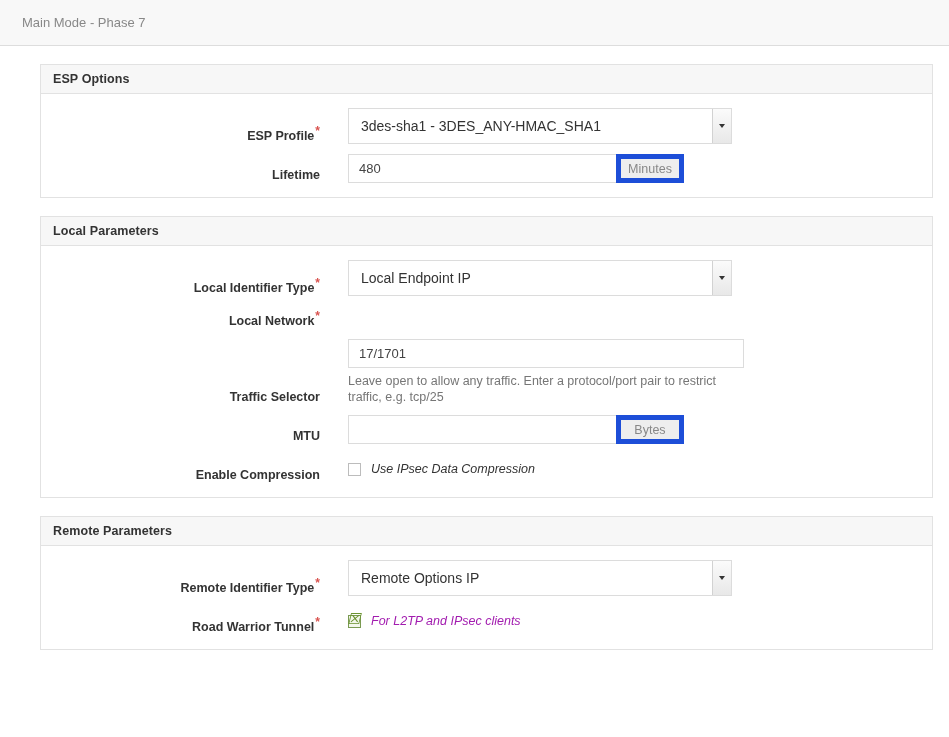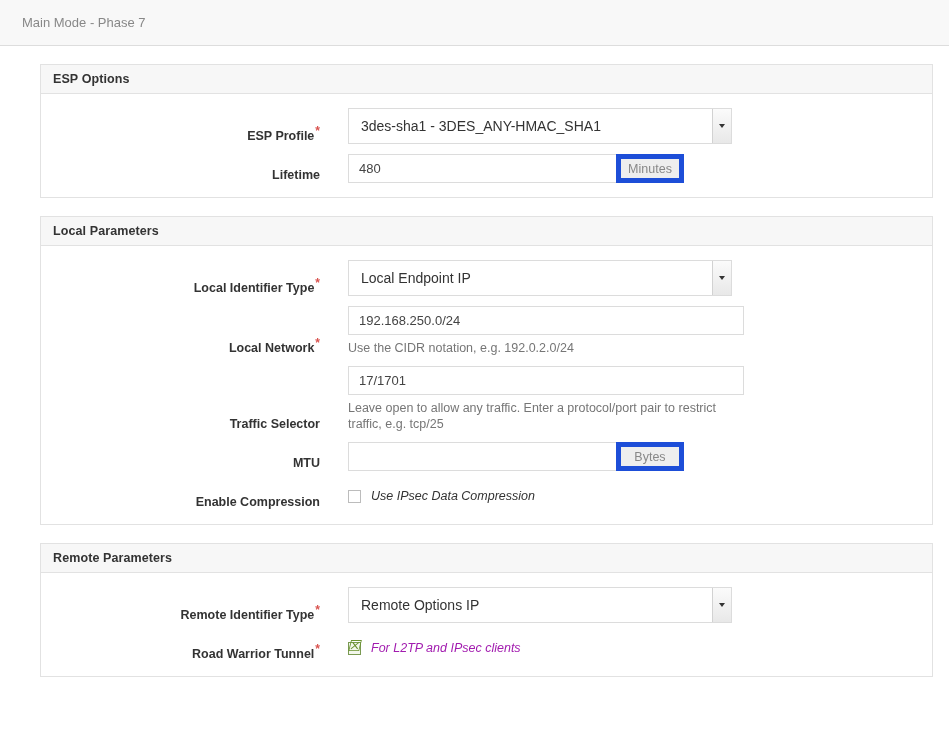--- a/index.html
+++ b/index.html
@@ -272,24 +272,20 @@
             <span class="sel-val">Local Endpoint IP</span>
             <span class="sel-arrow">
                 <i></i>
               </span>
           </div>
         </div>
       </div>
 
       <div class="form-row">
         <div class="lbl"><span>Local Network</span><span class="req">*</span></div>
-        <div class="ctl">
-          <input class="txt" type="text" value="192.168.250.0/24" style="">
-          <div class="help">Use the CIDR notation, e.g. 192.0.2.0/24</div>
-        </div>
       </div>
 
       <div class="form-row">
         <div class="lbl"><span>Traffic Selector</span></div>
         <div class="ctl">
           <input class="txt" type="text" value="17/1701" style="">
           <div class="help">Leave open to allow any traffic. Enter a protocol/port pair to restrict traffic, e.g. tcp/25</div>
         </div>
       </div>
 

